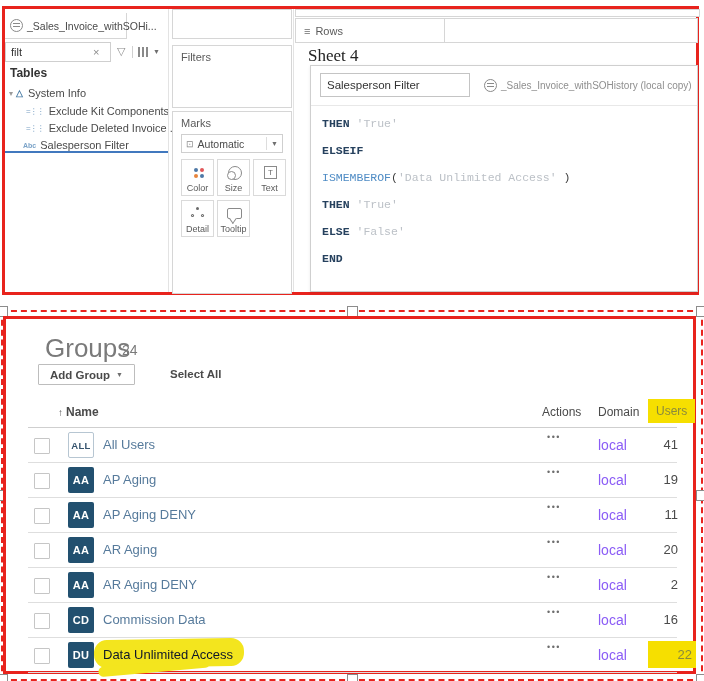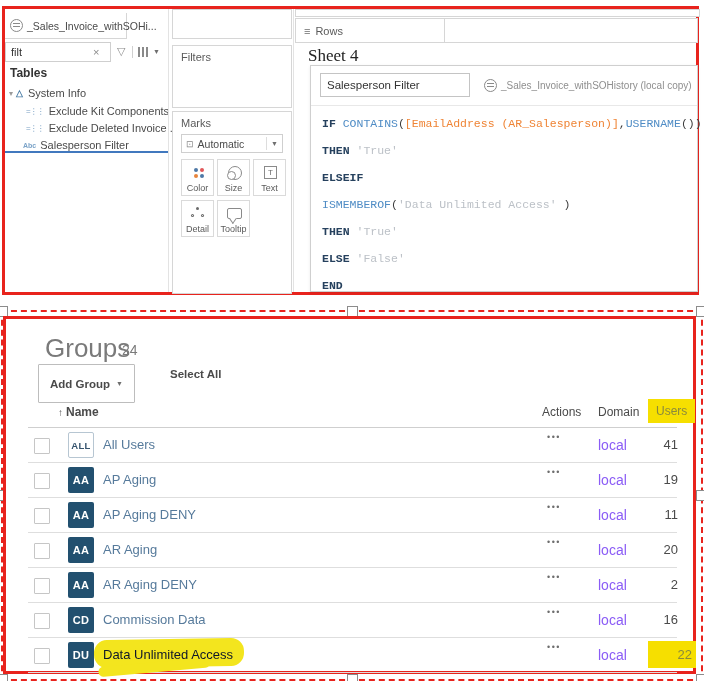--- a/index.html
+++ b/index.html
@@ -77,21 +77,21 @@
   .str{color:#bcc1c7;}
   .p{color:#3c3c3c;}
 
   
   #marquee{left:1px;top:310px;width:698px;height:367px;border:2px dashed #e8231d;}
   .handle{position:absolute;width:9px;height:9px;background:#fff;border:1px solid #8c8c8c;}
   #bottom-frame{left:3px;top:316px;width:693px;height:358px;border:3px solid #e8231d;background:#fff;box-sizing:border-box;}
 
   #g-title{left:39px;top:14px;font-size:26px;color:#7a7a7a;}
   #g-count{left:116px;top:23px;font-size:14px;color:#7a7a7a;}
-  #add-group{left:32px;top:45px;width:97px;height:39px;border:1px solid #bdbdbd;background:#fff;font-size:11.5px;font-weight:bold;color:#4a4a4a;display:flex;align-items:center;justify-content:center;box-sizing:border-box;border-radius:1px;}
+  #add-group{left:32px;top:45px;width:97px;height:21px;border:1px solid #bdbdbd;background:#fff;font-size:11.5px;font-weight:bold;color:#4a4a4a;display:flex;align-items:center;justify-content:center;box-sizing:border-box;border-radius:1px;}
   #add-group .dd-caret{margin-left:6px;}
   #select-all{left:164px;top:49px;font-size:11.5px;font-weight:bold;color:#4a4a4a;}
   .th{font-size:12px;color:#4a4a4a;position:absolute;top:86px;}
   #th-name{left:52px;font-weight:bold;}
   #th-name .arrow{font-weight:normal;font-size:10px;margin-right:3px;}
   #th-actions{left:536px;}
   #th-domain{left:592px;}
   #th-users{left:642px;top:80px;background:#f6df00;color:#8a8a3c;padding:5px 8px;}
   #gtable{position:absolute;left:22px;right:16px;top:108px;border-top:1px solid #cfcfcf;}
   .grow{position:relative;height:34px;border-bottom:1px solid #dedede;}
@@ -194,21 +194,20 @@
   <div id="sheet-title" class="abs">Sheet 4</div>
 
   <div class="abs" id="editor">
     <input id="calc-name" value="Salesperson Filter" style="">
     <div id="editor-ds">
       <span class="dsicon"></span>
       <span>_Sales_Invoice_withSOHistory (local copy)</span>
     </div>
     <div id="editor-div"></div>
     <div id="formula">
-        <div class="fline"><span class="kw">IF </span><span class="fn">CONTAINS</span><span class="p">(</span><span class="fld">[EmailAddress (AR_Salesperson)]</span><span class="p">,</span><span class="fn">USERNAME</span><span class="p">())</span></div>
         <div class="fline"><span class="kw">THEN </span><span class="str">'True'</span></div>
         <div class="fline"><span class="kw">ELSEIF</span></div>
         <div class="fline"><span class="fn">ISMEMBEROF</span><span class="p">(</span><span class="str">'Data Unlimited Access' </span><span class="p">)</span></div>
         <div class="fline"><span class="kw">THEN </span><span class="str">'True'</span></div>
         <div class="fline"><span class="kw">ELSE </span><span class="str">'False'</span></div>
         <div class="fline"><span class="kw">END</span></div>
       </div>
   </div>
 </div>
 

